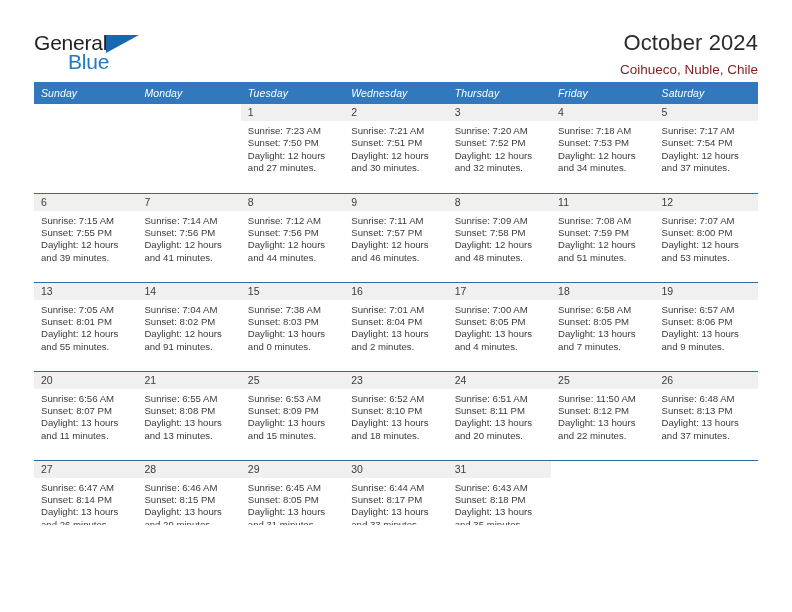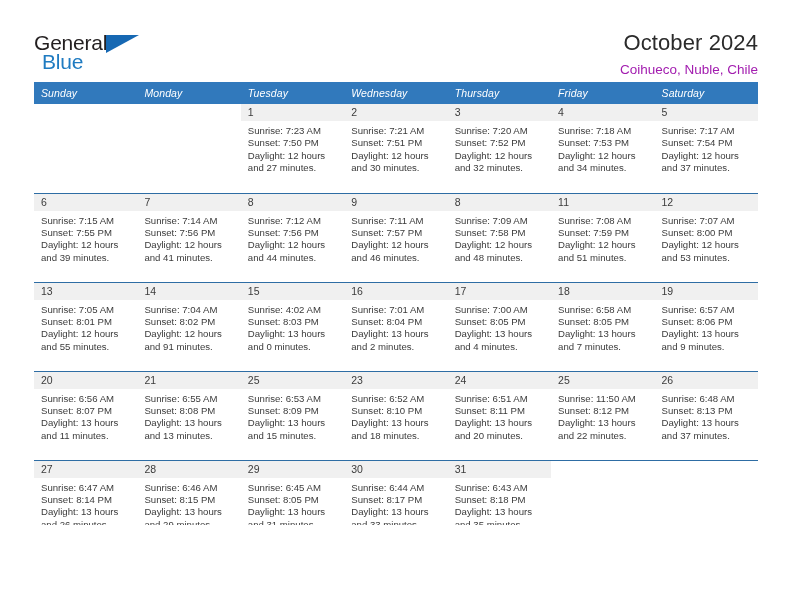--- a/index.html
+++ b/index.html
@@ -38,21 +38,21 @@
     position: absolute;
     left: 0;
     top: 2px;
     font-size: 21px;
     color: #231f20;
     letter-spacing: -0.2px;
     font-family: "Liberation Sans", sans-serif;
   }
   .logo-blue {
     position: absolute;
-    left: 8px;
+    left: 34px;
     top: 21px;
     font-size: 21px;
     color: #1f7bc1;
     letter-spacing: -0.2px;
     font-family: "Liberation Sans", sans-serif;
   }
   .logo-tri {
     position: absolute;
     left: 72px;
     top: 5px;
@@ -67,21 +67,21 @@
   }
   .cal-title {
     font-size: 22px;
     color: #2b2b2b;
     font-weight: normal;
     line-height: 1.15;
     letter-spacing: 0.1px;
   }
   .cal-subtitle {
     font-size: 13.5px;
-    color: #a21caf;
+    color: #7f1d1d;
     line-height: 1.2;
     margin-top: 7px;
   }
 
   
   .cal {
     margin: 9px 34px 0 34px;
     width: 724px;
     border-collapse: collapse;
     table-layout: fixed;
@@ -287,21 +287,21 @@
             <div class="lines">
               <div>Sunrise: 7:04 AM</div>
               <div>Sunset: 8:02 PM</div>
               <div>Daylight: 12 hours</div>
               <div>and 91 minutes.</div>
             </div>
           </td>
           <td>
             <div class="daynum">15</div>
             <div class="lines">
-              <div>Sunrise: 4:02 AM</div>
+              <div>Sunrise: 7:38 AM</div>
               <div>Sunset: 8:03 PM</div>
               <div>Daylight: 13 hours</div>
               <div>and 0 minutes.</div>
             </div>
           </td>
           <td>
             <div class="daynum">16</div>
             <div class="lines">
               <div>Sunrise: 7:01 AM</div>
               <div>Sunset: 8:04 PM</div>

